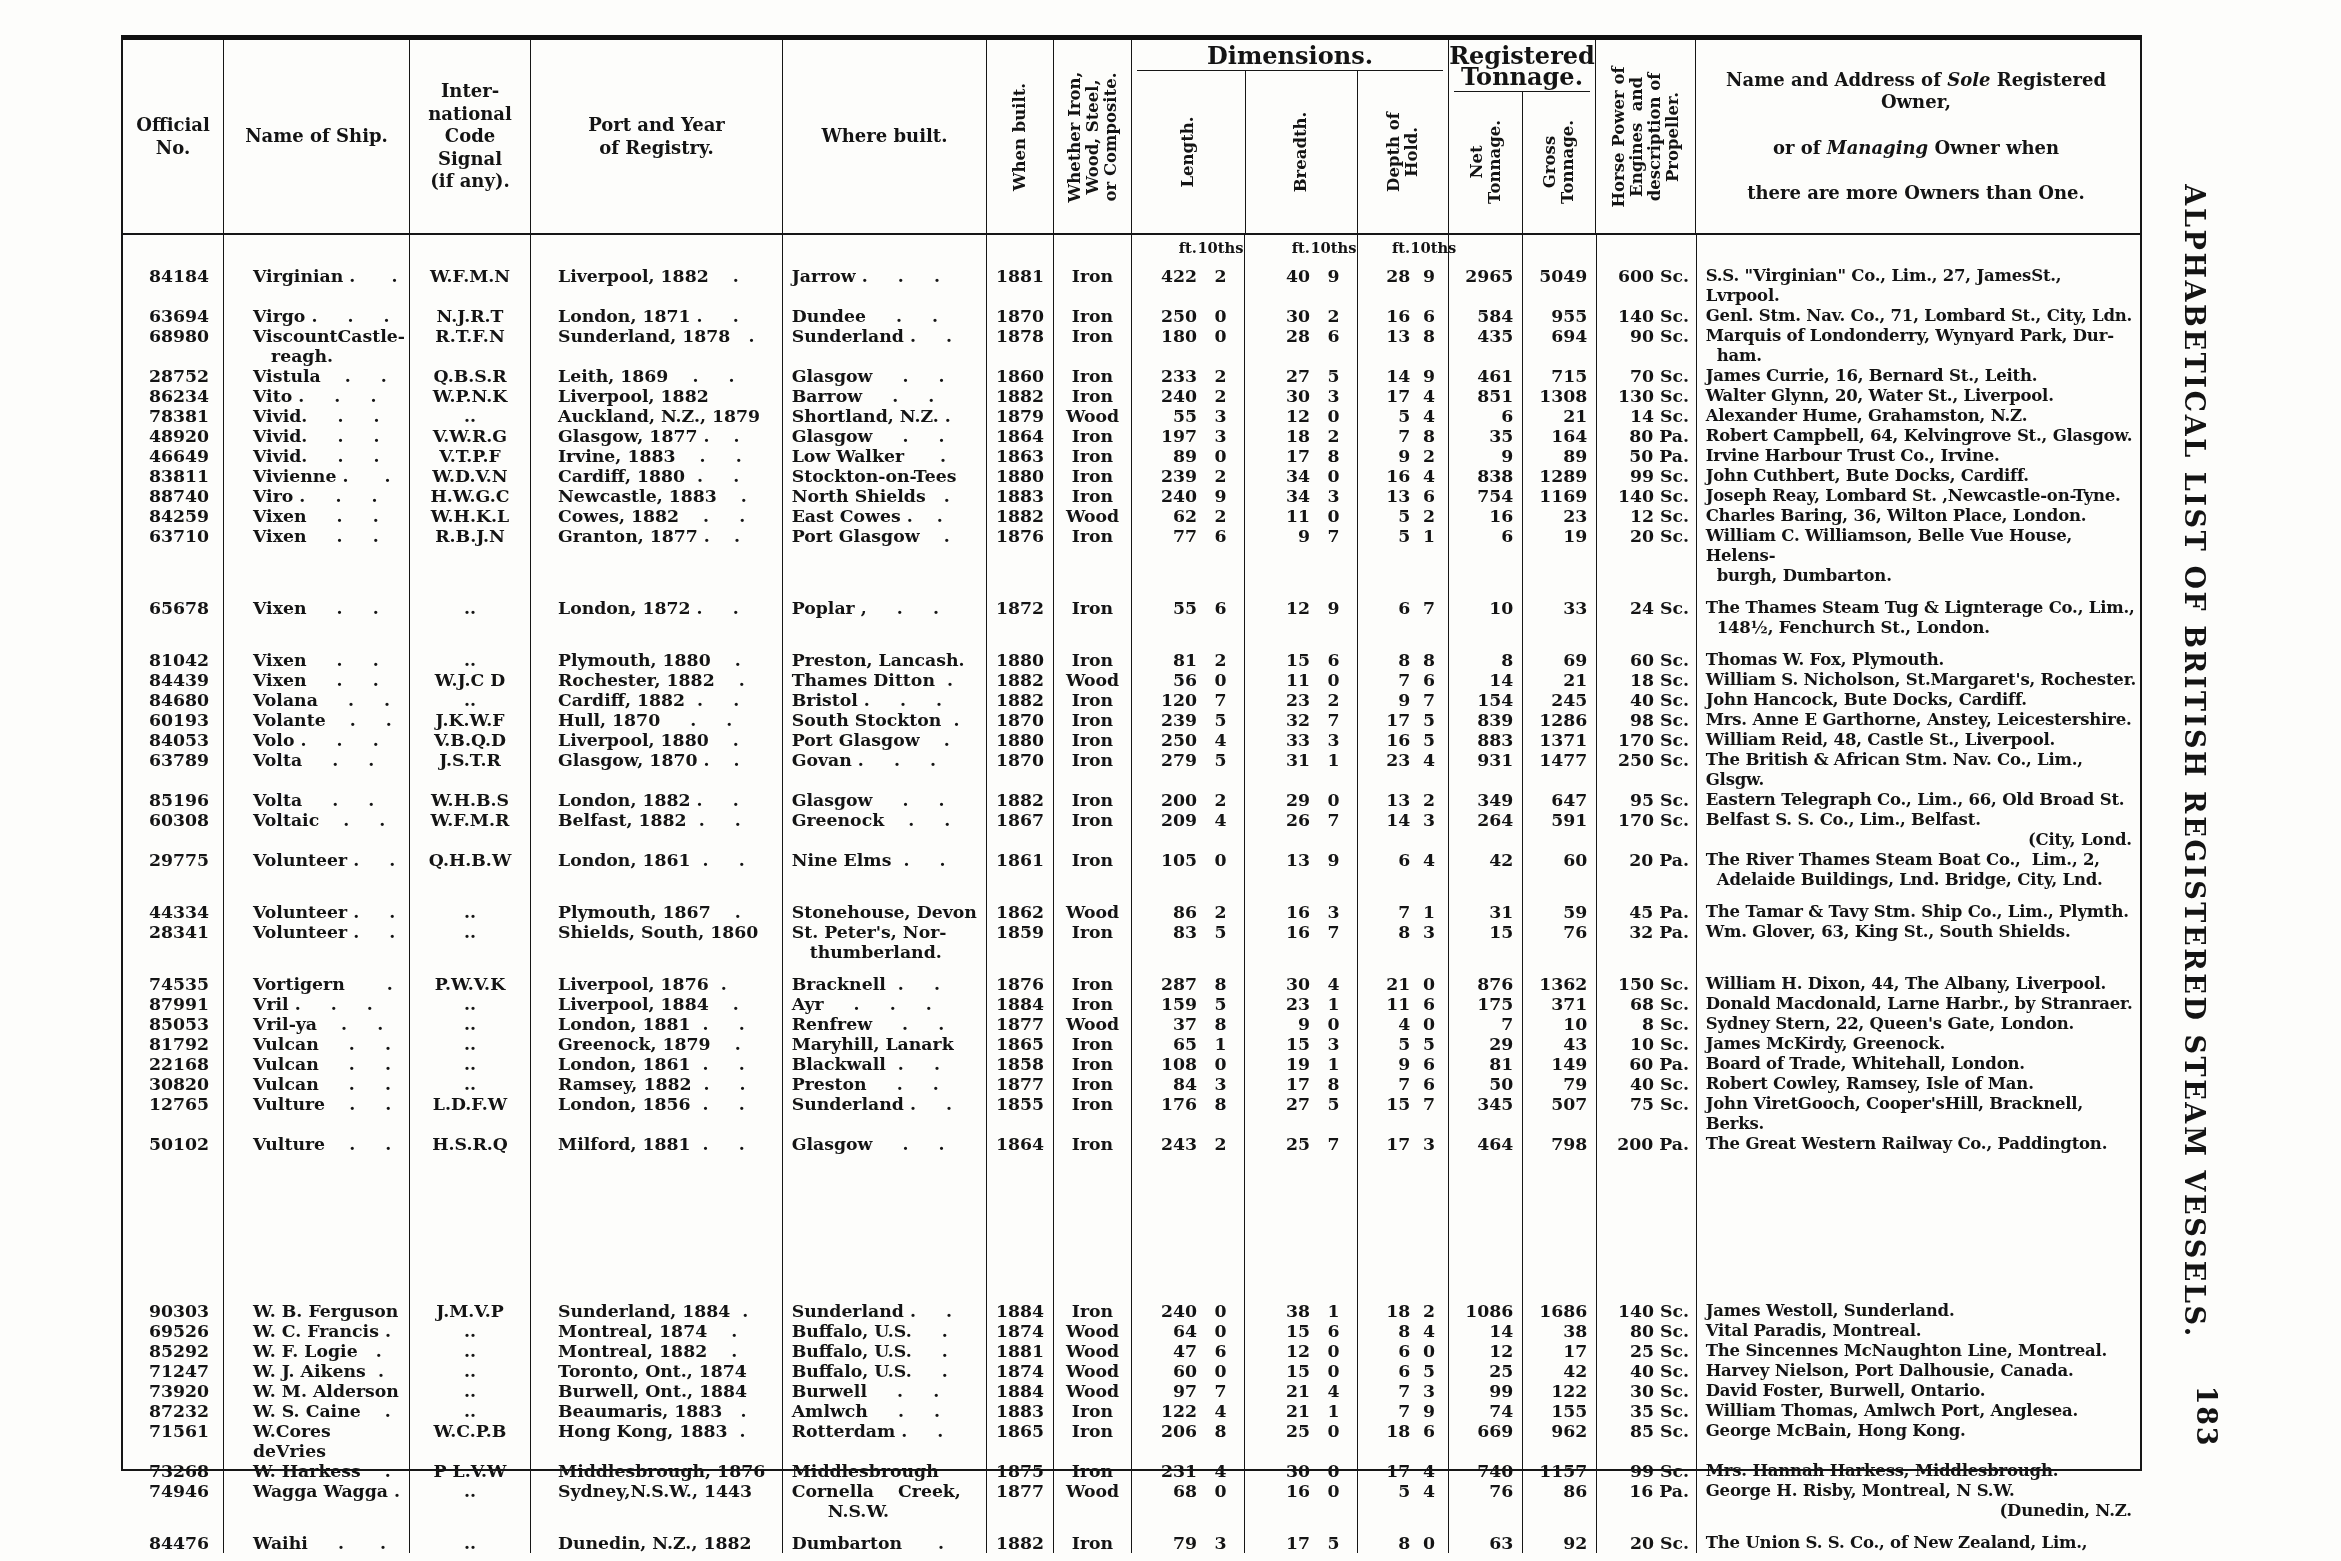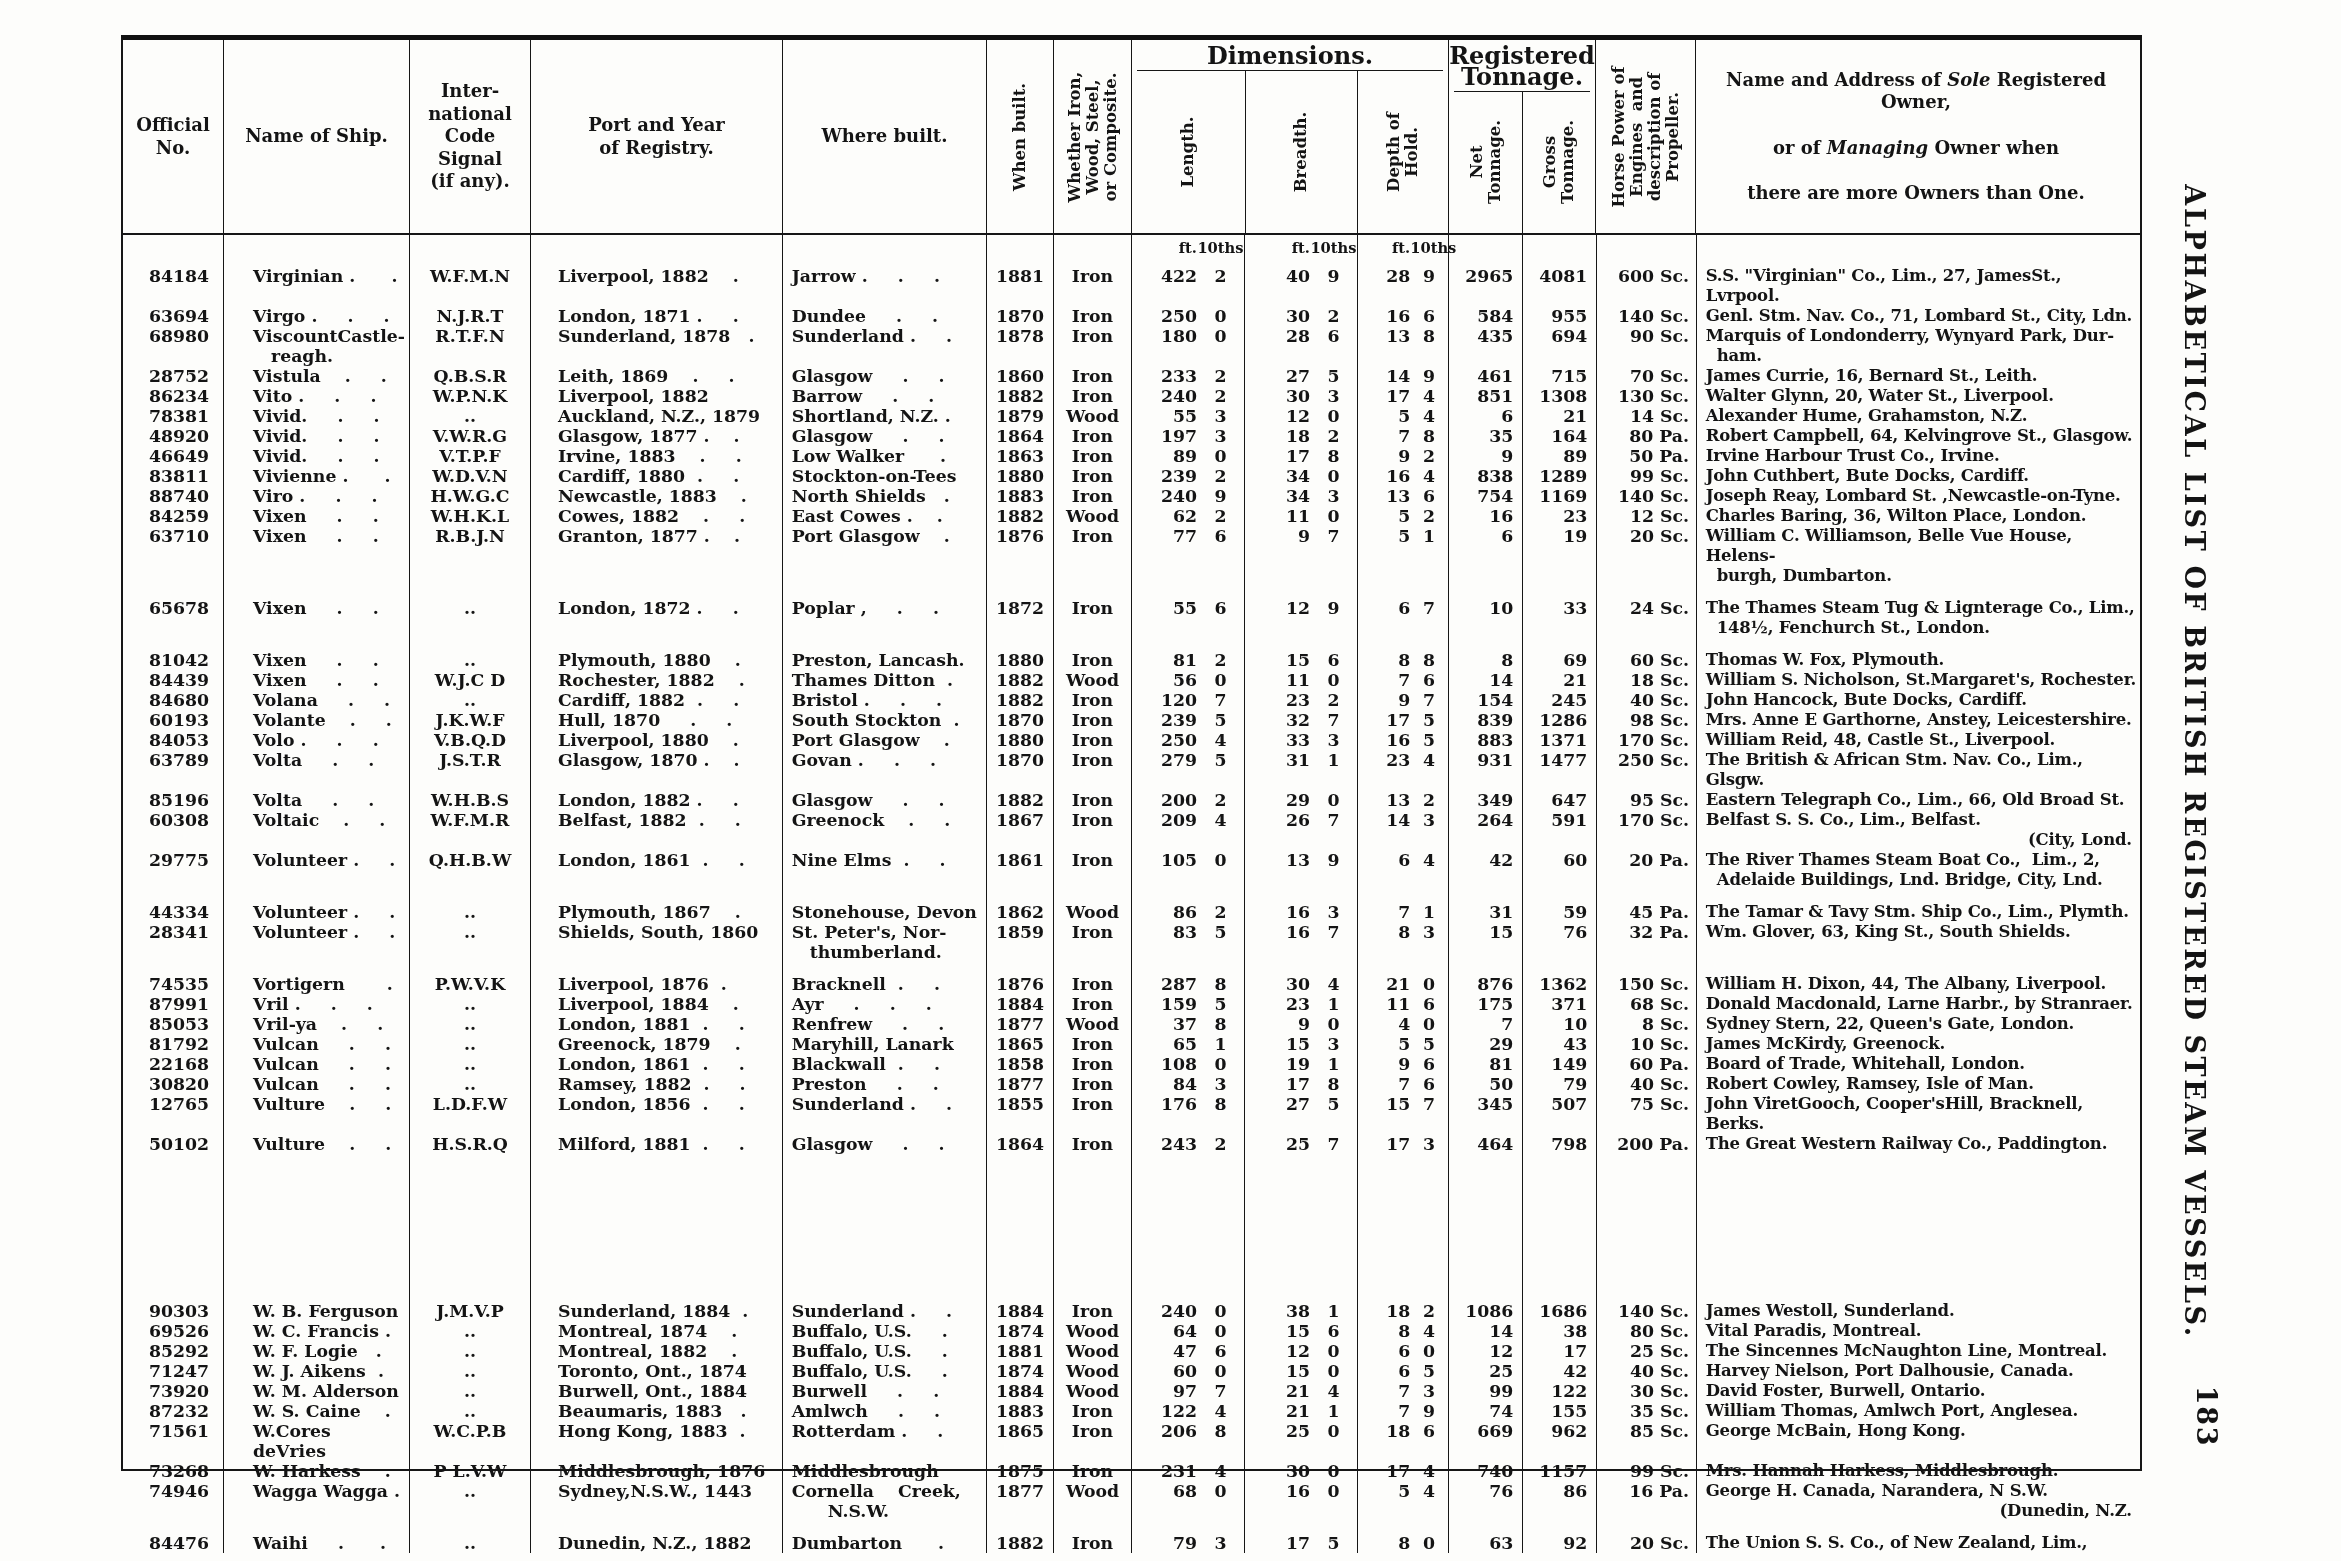--- a/index.html
+++ b/index.html
@@ -164,21 +164,21 @@
           <div class="c-name bl">Virginian .      .</div>
           <div class="c-sig bl">W.F.M.N</div>
           <div class="c-port bl">Liverpool, 1882    .</div>
           <div class="c-where bl">Jarrow .     .     .</div>
           <div class="c-when bl">1881</div>
           <div class="c-mat bl">Iron</div>
           <div class="c-dim bl c-len"><span class="ft">422</span><span class="tn">2</span></div>
           <div class="c-dim bl c-br"><span class="ft">40</span><span class="tn">9</span></div>
           <div class="c-dim bl c-dep"><span class="ft">28</span><span class="tn">9</span></div>
           <div class="c-net bl">2965</div>
-          <div class="c-gross bl">4081</div>
+          <div class="c-gross bl">5049</div>
           <div class="c-hp bl">600 Sc.</div>
           <div class="c-own bl"><span>S.S. "Virginian" Co., Lim., 27, JamesSt., Lvrpool.</span></div>
         </div>
         <div class="r">
           <div class="c-no">63694</div>
           <div class="c-name bl">Virgo .     .     .</div>
           <div class="c-sig bl">N.J.R.T</div>
           <div class="c-port bl">London, 1871 .     .</div>
           <div class="c-where bl">Dundee     .     .</div>
           <div class="c-when bl">1870</div>
@@ -813,21 +813,21 @@
           <div class="c-where bl">Cornella    Creek,
       N.S.W.</div>
           <div class="c-when bl">1877</div>
           <div class="c-mat bl">Wood</div>
           <div class="c-dim bl c-len"><span class="ft">68</span><span class="tn">0</span></div>
           <div class="c-dim bl c-br"><span class="ft">16</span><span class="tn">0</span></div>
           <div class="c-dim bl c-dep"><span class="ft">5</span><span class="tn">4</span></div>
           <div class="c-net bl">76</div>
           <div class="c-gross bl">86</div>
           <div class="c-hp bl">16 Pa.</div>
-          <div class="c-own bl"><span>George H. Canada, Narandera, N S.W.</span><div class="own2">(Dunedin, N.Z.</div></div>
+          <div class="c-own bl"><span>George H. Risby, Montreal, N S.W.</span><div class="own2">(Dunedin, N.Z.</div></div>
         </div>
         <div class="r gap1">
           <div class="c-no">84476</div>
           <div class="c-name bl">Waihi     .      .</div>
           <div class="c-sig bl">..</div>
           <div class="c-port bl">Dunedin, N.Z., 1882</div>
           <div class="c-where bl">Dumbarton      .</div>
           <div class="c-when bl">1882</div>
           <div class="c-mat bl">Iron</div>
           <div class="c-dim bl c-len"><span class="ft">79</span><span class="tn">3</span></div>

